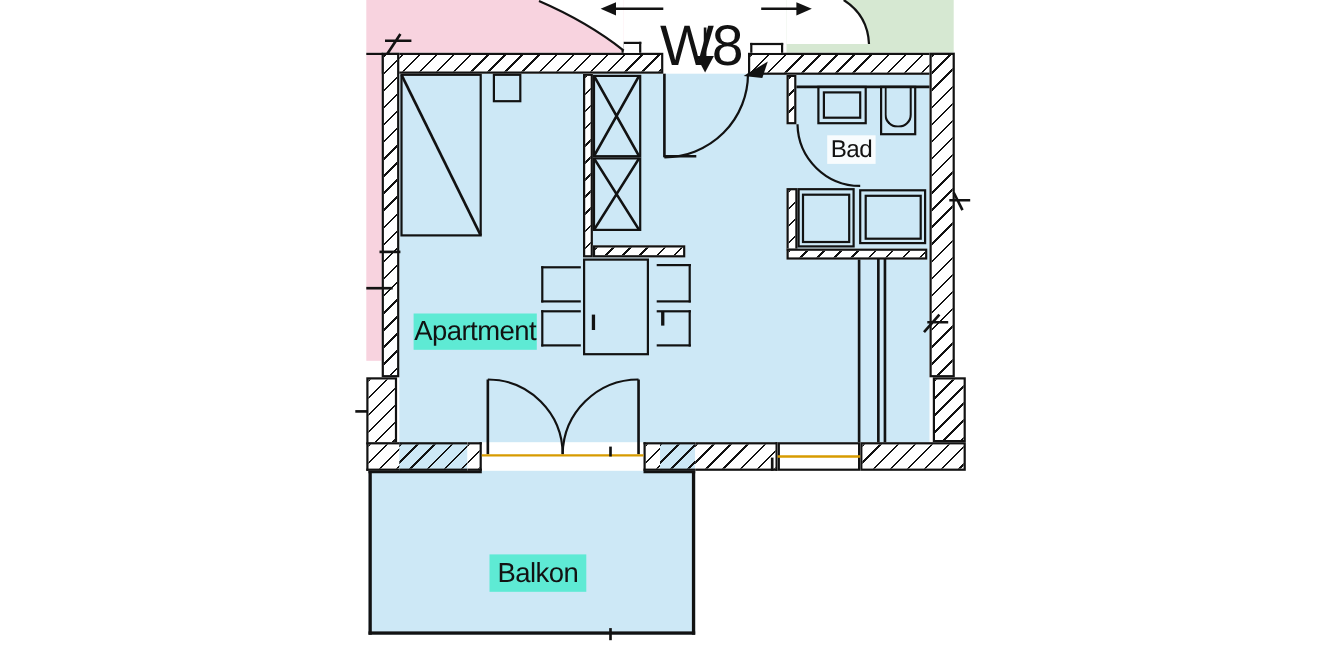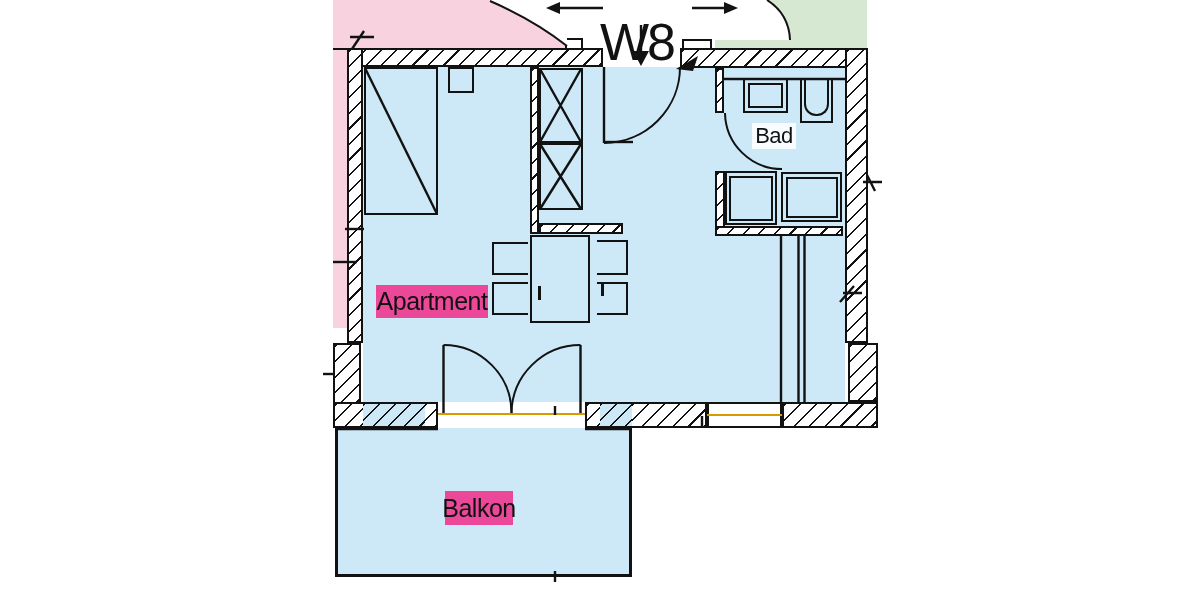--- a/index.html
+++ b/index.html
@@ -4,21 +4,21 @@
 <style>
   html,body{margin:0;padding:0;background:#fff;}
   #plan{position:relative;width:1200px;height:600px;background:#fff;overflow:hidden;
         font-family:"Liberation Sans",sans-serif;color:var(--ink,#121212);}
   #plan div{position:absolute;box-sizing:border-box;}
   .fill-int{background:var(--interior,#cde8f6);}
   .wall{background-image:repeating-linear-gradient(135deg,var(--ink,#121212) 0 1.6px,transparent 1.6px 11px);
         background-color:var(--wall-bg,#fff);border:2px solid var(--ink,#121212);}
   .wall.bluebg{background-color:var(--interior,#cde8f6);}
   .outline{border:2.5px solid var(--ink,#121212);background:transparent;}
-  .labelbox{background:#ec4899;display:flex;align-items:center;justify-content:center;
+  .labelbox{background:#5eead4;display:flex;align-items:center;justify-content:center;
             font-size:25px;letter-spacing:-0.5px;}
   .svglayer{position:absolute;left:0;top:0;pointer-events:none;}
   .ln{stroke:var(--ink,#121212);stroke-width:2.4;fill:none;}
   .lnthin{stroke:var(--ink,#121212);stroke-width:2;fill:none;}
   .solid{fill:var(--ink,#121212);stroke:none;}
   .wfill{fill:#fff;stroke:none;}
   .thr{stroke:var(--threshold,#d79b00);stroke-width:2.2;fill:none;}
   .w8{position:absolute;font-size:52px;letter-spacing:-2px;color:var(--ink,#121212);}
 </style>
 </head>
@@ -131,15 +131,15 @@
     <polygon class="solid" points="546,8 560,2 560,14"></polygon>
     <path class="ln" d="M692,8 L725,8"></path>
     <polygon class="solid" points="738,8 724,2 724,14"></polygon>
     <path class="ln" d="M641,25 L641,53"></path>
     <polygon class="solid" points="641,66 633,51 649,51"></polygon>
   </svg>
 
   <div class="w8" style="left:600px;top:12px;">W8</div>
   <div class="labelbox" style="left:376px;top:285px;width:112px;height:33px;">Apartment</div>
   <div class="labelbox" style="left:752px;top:123px;width:44px;height:26px;font-size:22px;background:rgba(255,255,255,0.85);">Bad</div>
-  <div class="labelbox" style="left:445px;top:491px;width:68px;height:34px;">Balkon</div>
+  <div class="labelbox" style="left:445px;top:504px;width:88px;height:34px;">Balkon</div>
 
 </div>
 
 </body></html>

